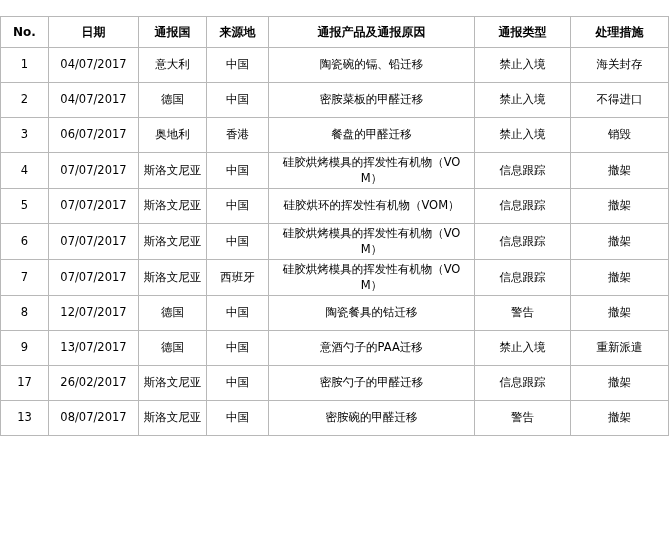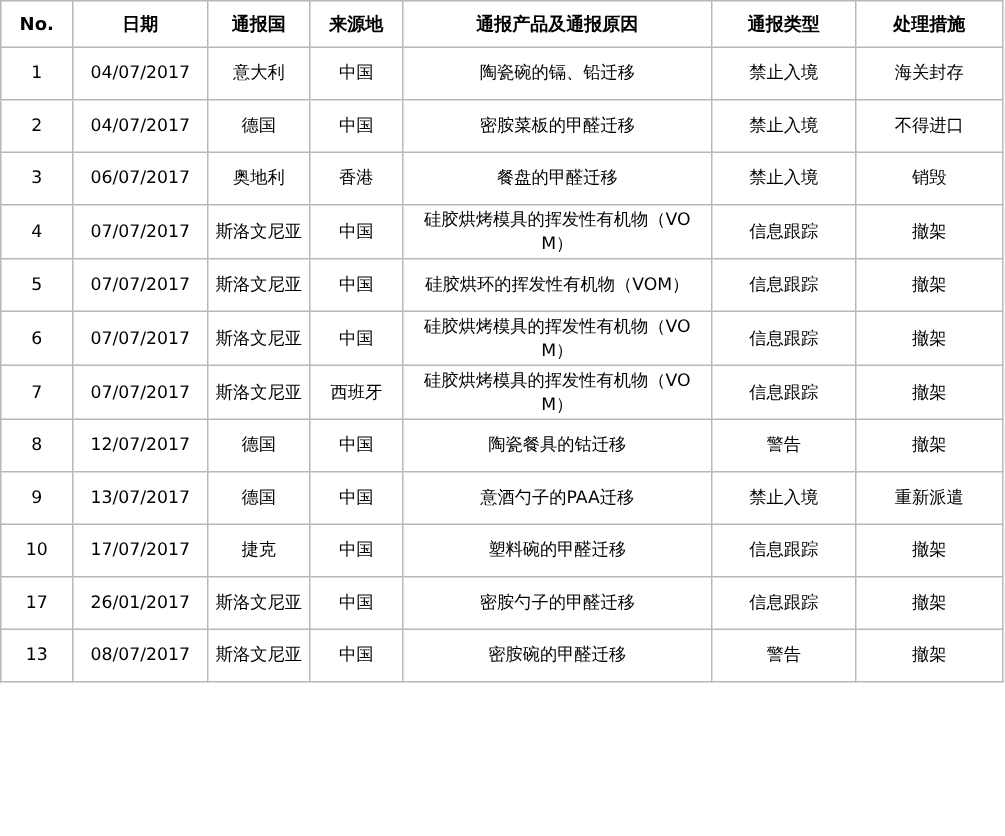--- a/index.html
+++ b/index.html
@@ -14,20 +14,21 @@
     color: #000000;
     overflow: hidden;
   }
   .table-wrap {
     width: 670px;
   }
   table.notify-table {
     border-collapse: collapse;
     width: 634px;
     table-layout: fixed;
+    margin-top: 16px;
   }
   table.notify-table th,
   table.notify-table td {
     border: 1px solid #b8b8b8;
     text-align: center;
     vertical-align: middle;
     font-size: 11.5px;
     line-height: 1.35;
     padding: 2px 3px;
     word-break: break-all;
@@ -154,31 +155,22 @@
       <tr>
         <td>9</td>
         <td>13/07/2017</td>
         <td class="country">德国</td>
         <td>中国</td>
         <td class="product">意酒勺子的PAA迁移</td>
         <td>禁止入境</td>
         <td>重新派遣</td>
       </tr>
       <tr>
-        <td>10</td>
-        <td>17/07/2017</td>
-        <td class="country">捷克</td>
-        <td>中国</td>
-        <td class="product">塑料碗的甲醛迁移</td>
-        <td>信息跟踪</td>
-        <td>撤架</td>
-      </tr>
-      <tr>
         <td>17</td>
-        <td>26/01/2017</td>
+        <td>26/02/2017</td>
         <td class="country">斯洛文尼亚</td>
         <td>中国</td>
         <td class="product">密胺勺子的甲醛迁移</td>
         <td>信息跟踪</td>
         <td>撤架</td>
       </tr>
       <tr>
         <td>13</td>
         <td>08/07/2017</td>
         <td class="country">斯洛文尼亚</td>

